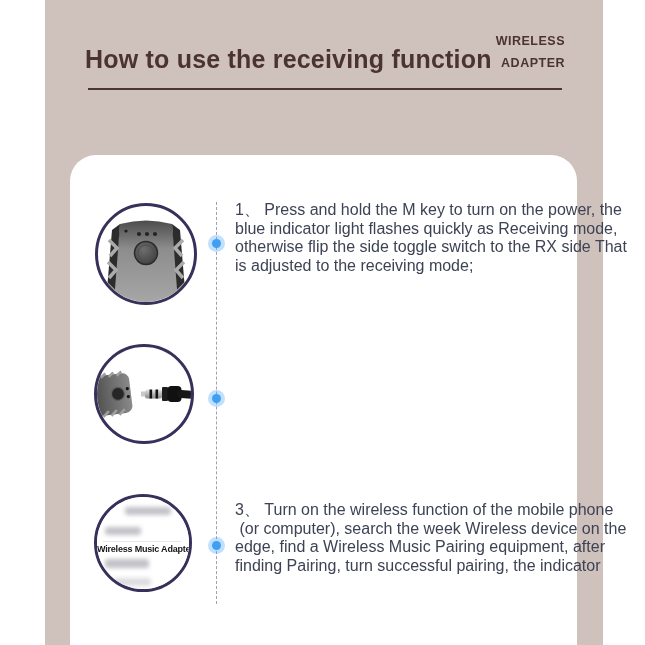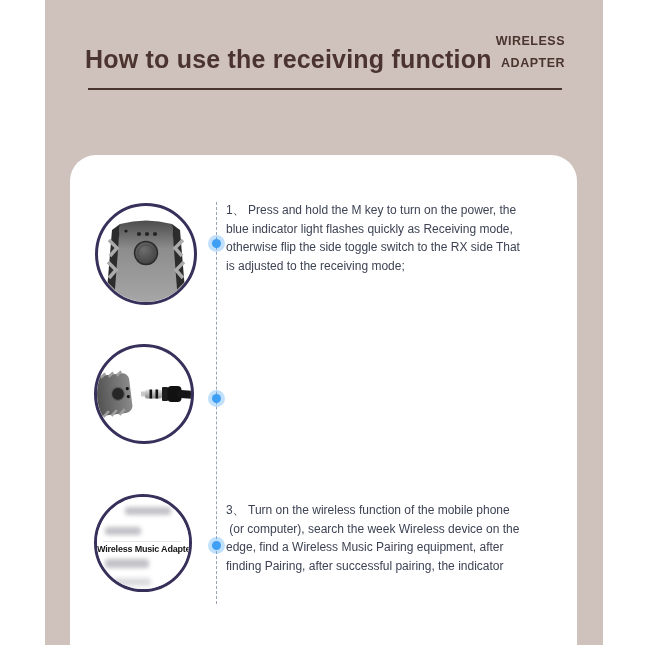--- a/index.html
+++ b/index.html
@@ -30,22 +30,22 @@
   .dot.d2 { left:142px; top:239px; }
   .dot.d3 { left:142px; top:386px; }
 
   .circle { position:absolute; border-radius:50%; border:3px solid #38305a;
             background:#ffffff; overflow:hidden; }
   .circle.c1 { left:25px; top:48px;  width:102px; height:102px; }
   .circle.c2 { left:24px; top:189px; width:100px; height:100px; }
   .circle.c3 { left:24px; top:339px; width:98px;  height:98px; }
   .circle svg { display:block; width:100%; height:100%; }
 
-  .steptext { position:absolute; left:156px; width:350px; color:#3d4354;
-              font-size:12px; line-height:18.5px; }
+  .steptext { position:absolute; left:165px; width:350px; color:#3d4354;
+              font-size:16px; line-height:18.5px; }
   .steptext .line { white-space:pre; }
   .steptext.t1 { top:46px; }
   .steptext.t2 { top:211px; }
   .steptext.t3 { top:346px; }
 
   
   .phone { position:relative; width:100%; height:100%; background:#ffffff; }
   .blurbar { position:absolute; height:8px; border-radius:3px; background:#b2b2ba;
              filter:blur(2.2px); opacity:.8; }
   .bb1 { left:28px; top:10px; width:46px; }
@@ -164,18 +164,18 @@
         <div class="line">blue indicator light flashes quickly as Receiving mode,</div>
         <div class="line">otherwise flip the side toggle switch to the RX side That</div>
         <div class="line">is adjusted to the receiving mode;</div>
       </div>
 
 
       <div class="steptext t3">
         <div class="line">3、 Turn on the wireless function of the mobile phone</div>
         <div class="line"> (or computer), search the week Wireless device on the</div>
         <div class="line">edge, find a Wireless Music Pairing equipment, after</div>
-        <div class="line">finding Pairing, after successful pairing, the indicator</div>
+        <div class="line">finding Pairing, turn successful pairing, the indicator</div>
       </div>
 
     </div>
   </div>
 </div>
 
 </body></html>

